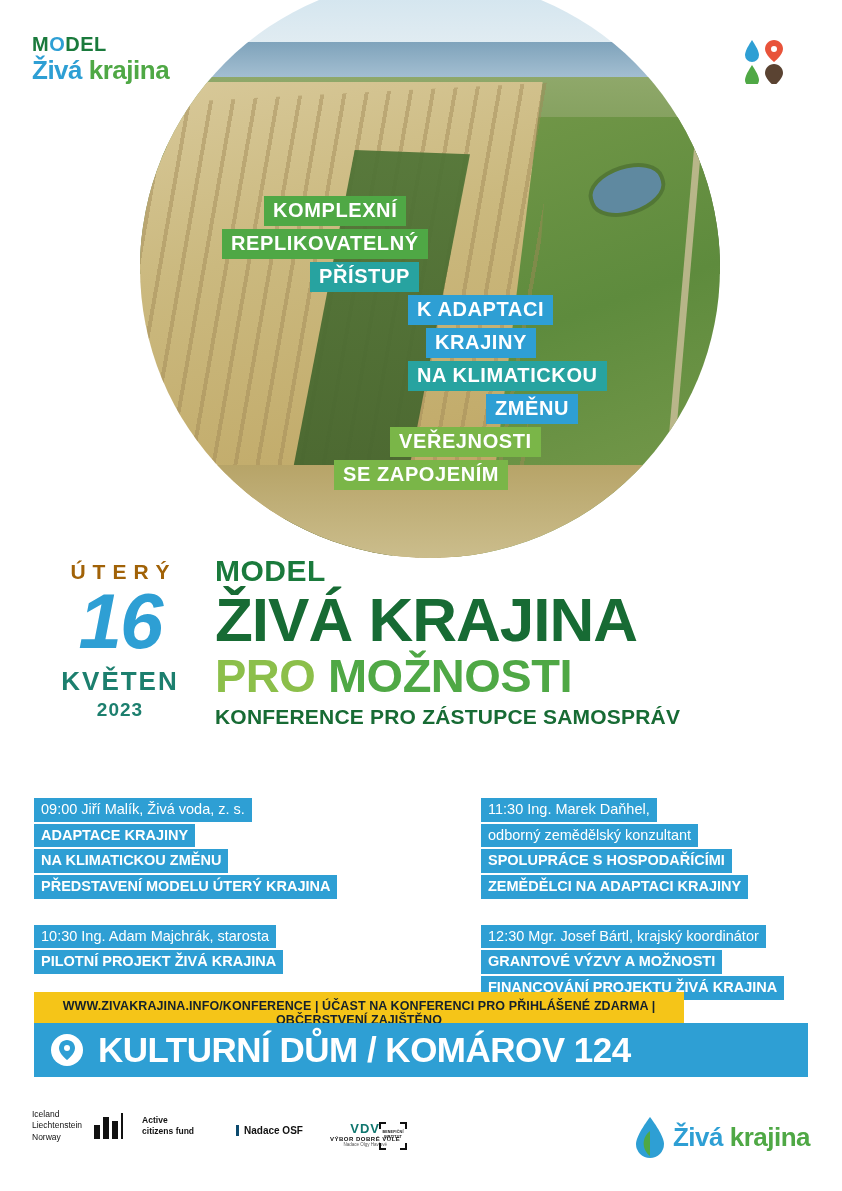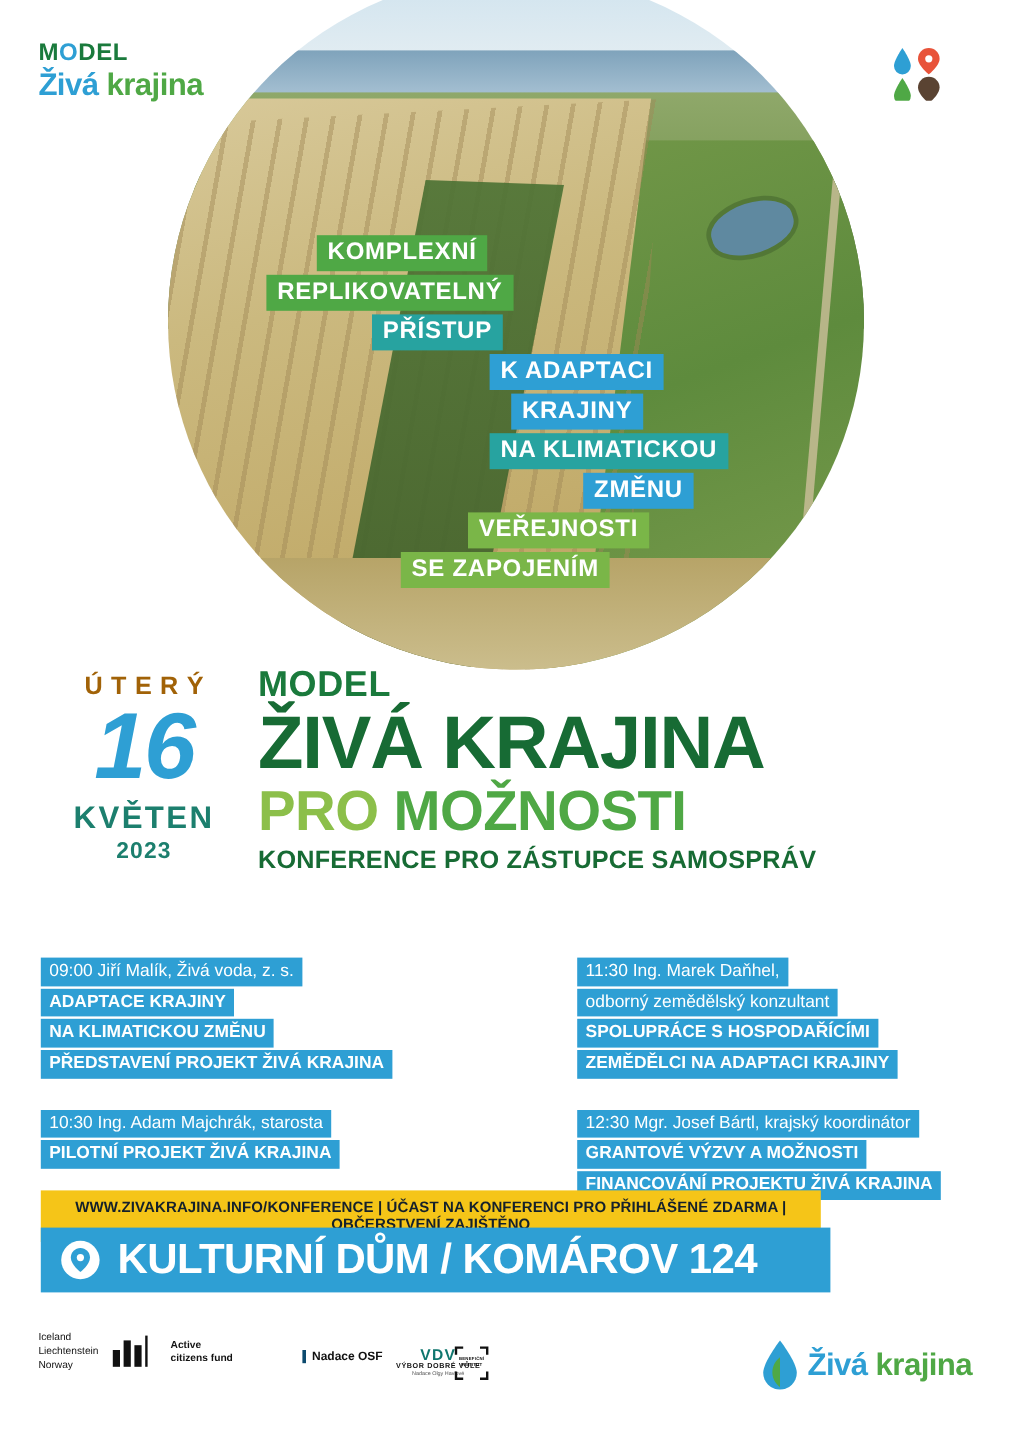--- a/index.html
+++ b/index.html
@@ -291,21 +291,21 @@
     padding: 7px 0 8px 0;
     box-sizing: border-box;
     z-index: 25;
   }
 
   
   .venue {
     position: absolute;
     left: 34px;
     top: 1023px;
-    width: 658px;
+    width: 774px;
     height: 54px;
     background: #2e9fd4;
     display: flex;
     align-items: center;
     z-index: 25;
   }
   .venue .pin {
     width: 34px;
     height: 34px;
     margin-left: 16px;
@@ -345,21 +345,21 @@
     margin: 0 10px;
   }
   .f-eea .acf {
     font-size: 8.5px;
     line-height: 1.35;
     color: #121212;
     font-weight: bold;
   }
   .f-osf {
     position: absolute;
-    left: 252px;
+    left: 236px;
     top: 30px;
     font-size: 10px;
     font-weight: bold;
     color: #111;
     border-left: 3px solid #0c4a6e;
     padding-left: 5px;
   }
   .f-vdv {
     position: absolute;
     left: 330px;
@@ -477,21 +477,21 @@
   <div class="t-conf">KONFERENCE PRO ZÁSTUPCE SAMOSPRÁV</div>
 </div>
 
 <div class="program">
 
   <div class="prog-col left">
     <div class="prog-item">
       <div class="prog-line head">09:00 Jiří Malík, Živá voda, z. s.</div><br>
       <div class="prog-line body">ADAPTACE KRAJINY</div><br>
       <div class="prog-line body">NA KLIMATICKOU ZMĚNU</div><br>
-      <div class="prog-line body">PŘEDSTAVENÍ PROJEKT ŽIVÁ KRAJINA</div>
+      <div class="prog-line body">PŘEDSTAVENÍ MODELU ÚTERÝ KRAJINA</div>
     </div>
     <div class="prog-item" style="margin-top:24px">
       <div class="prog-line head">10:30 Ing. Adam Majchrák, starosta</div><br>
       <div class="prog-line body">PILOTNÍ PROJEKT ŽIVÁ KRAJINA</div><br>
     </div>
   </div>
 
   <div class="prog-col right">
     <div class="prog-item">
       <div class="prog-line head">11:30  Ing. Marek Daňhel,</div><br>

